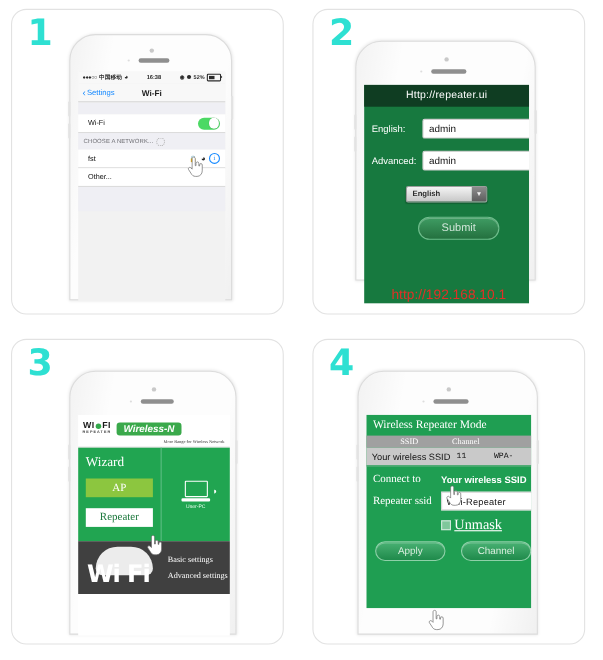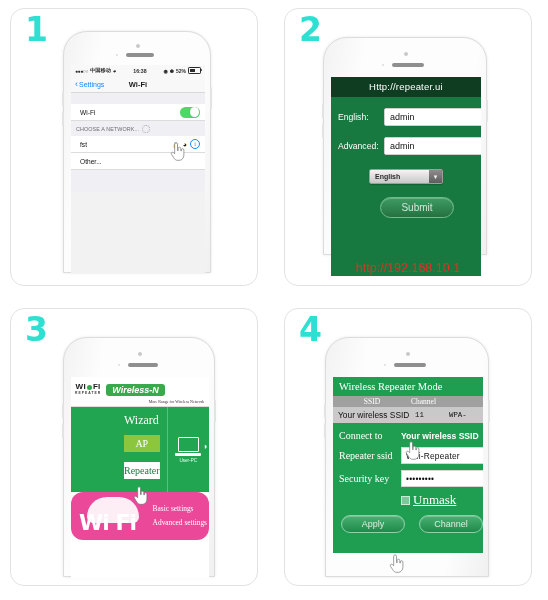--- a/index.html
+++ b/index.html
@@ -278,21 +278,21 @@
     margin-left: 5px;
     font-style: italic;
   }
   .tagline {
     font-size: 4px; color: #333;
     text-align: right;
     padding: 0 5px 2px 0;
     border-bottom: 0.7px solid #dcdcdc;
     font-family: "Liberation Serif", serif;
   }
-  .wiz-body { display: flex; background: #21a551; height: 85px; padding-left: 46px; }
+  .wiz-body { display: flex; background: #21a551; height: 85px; }
   .wiz-left { flex: 1; padding: 6px 7px; box-sizing: border-box; }
   .wiz-title { color: #fff; font-size: 12px; font-family: "Liberation Serif", serif; margin-bottom: 7px; }
   .btn-ap {
     background: #8cc63f; color: #fff;
     font-size: 10px; text-align: center;
     padding: 3px 0;
     font-family: "Liberation Serif", serif;
     margin-bottom: 10px;
   }
   .btn-rep {
@@ -307,26 +307,25 @@
     display: flex; flex-direction: column;
     align-items: center; justify-content: center;
     gap: 2px;
   }
   .laptop { position: relative; width: 26px; height: 19px; }
   .laptop .scr { position:absolute; left:3px; top:0; width:19px; height:13px; border:1.6px solid #fff; border-radius:1px;}
   .laptop .base { position:absolute; left:0; bottom:0; width:26px; height:2.6px; background:#fff; border-radius:1px;}
   .laptop .wave { position:absolute; right:-7px; top:6px; color:#fff; font-size:8px; line-height:1;}
   .pc-label { color: #eafff0; font-size: 4.6px; }
   .wiz-foot {
-    background: #ec4899;
+    background: #404040;
     height: 48px;
     display: flex; align-items: center;
     position: relative;
     overflow: hidden;
-    border-radius: 12px;
   }
   .wifi-word {
     color: #fff;
     font-size: 22px;
     font-weight: bold;
     font-family: "DejaVu Sans", sans-serif;
     padding-left: 8px;
     margin-top: 12px;
     letter-spacing: -1px;
   }
@@ -622,24 +621,20 @@
           <div class="rep-field">
             <span class="rep-lbl">Connect to</span>
             <span class="rep-val">Your wireless SSID</span>
           </div>
 
           <div class="rep-field">
             <span class="rep-lbl">Repeater ssid</span>
             <input class="rep-input" type="text" value="Wifi-Repeater" style="">
           </div>
 
-          <div class="rep-field">
-            <span class="rep-lbl">Security key</span>
-            <input class="rep-input" type="text" value="•••••••••" style="">
-          </div>
 
           <div class="rep-check">
             <span class="chkbox"></span>
             <span class="chk-lbl">Unmask</span>
           </div>
 
           <div class="rep-btns">
             <div class="rep-btn">Apply</div>
             <div class="rep-btn">Channel</div>
           </div>

